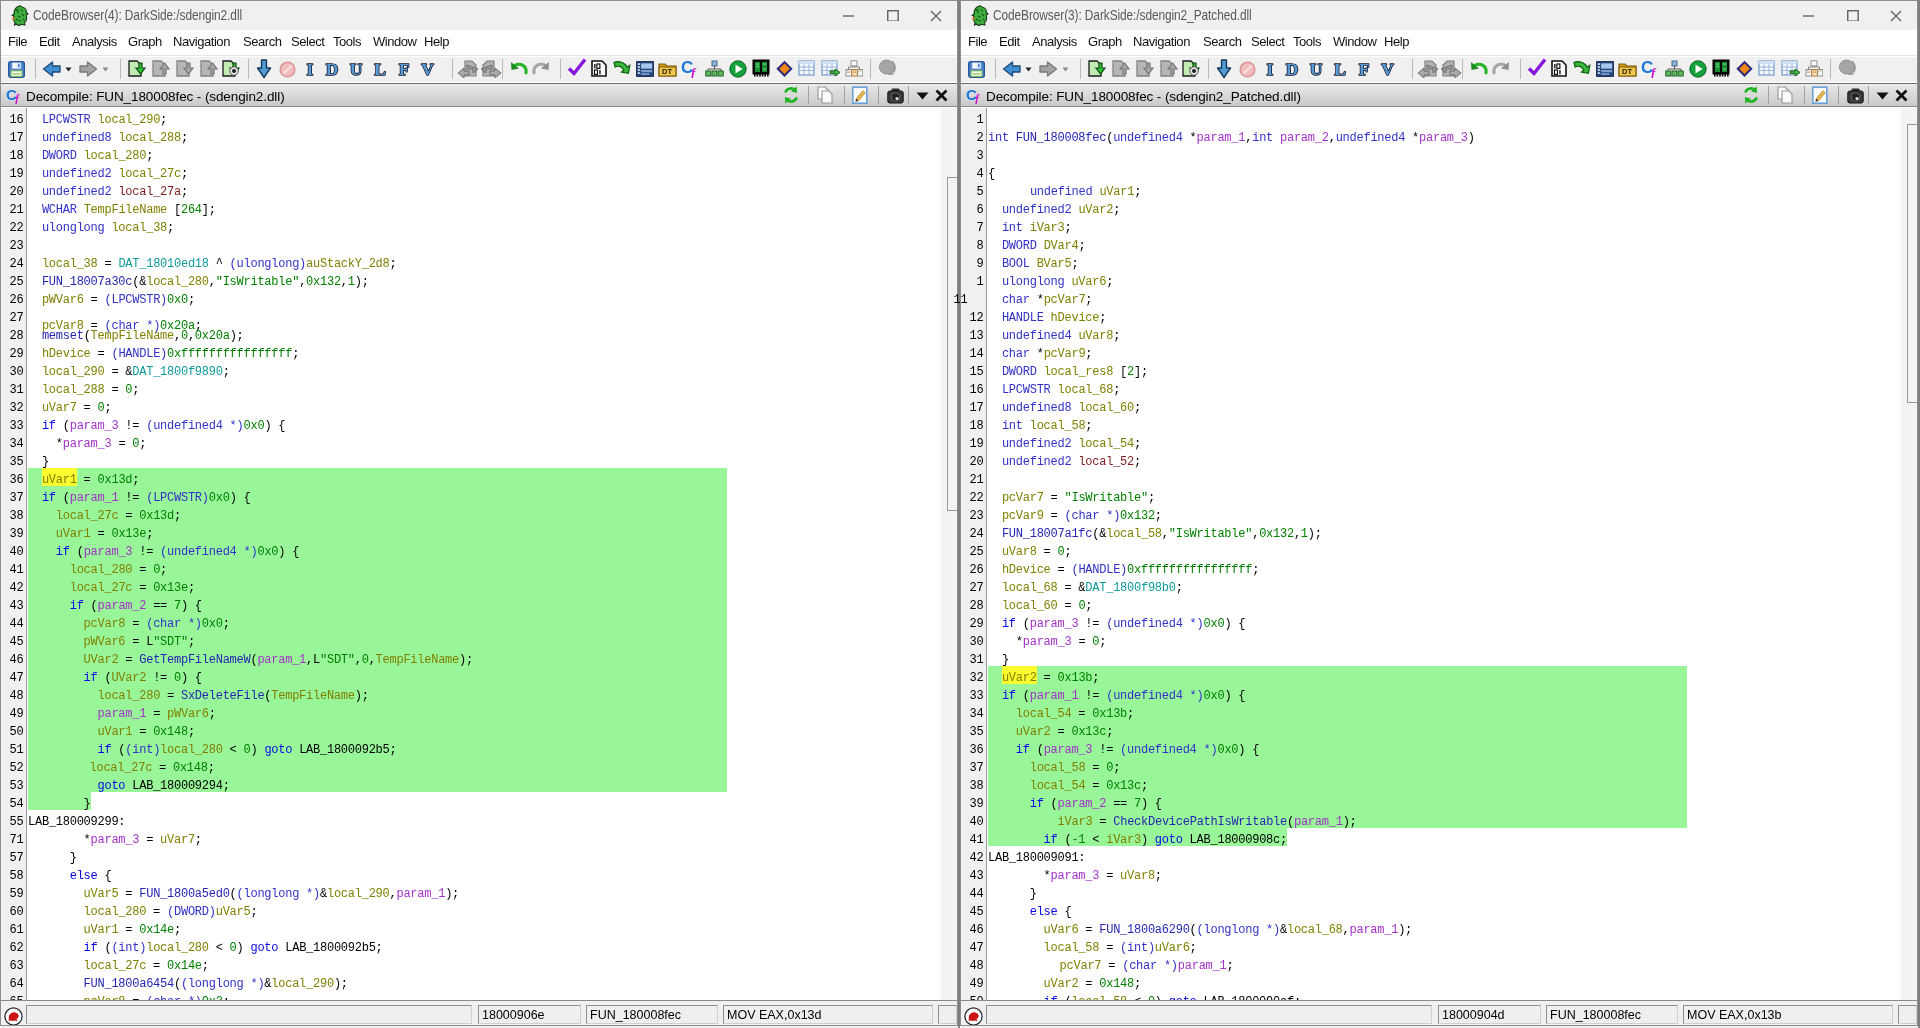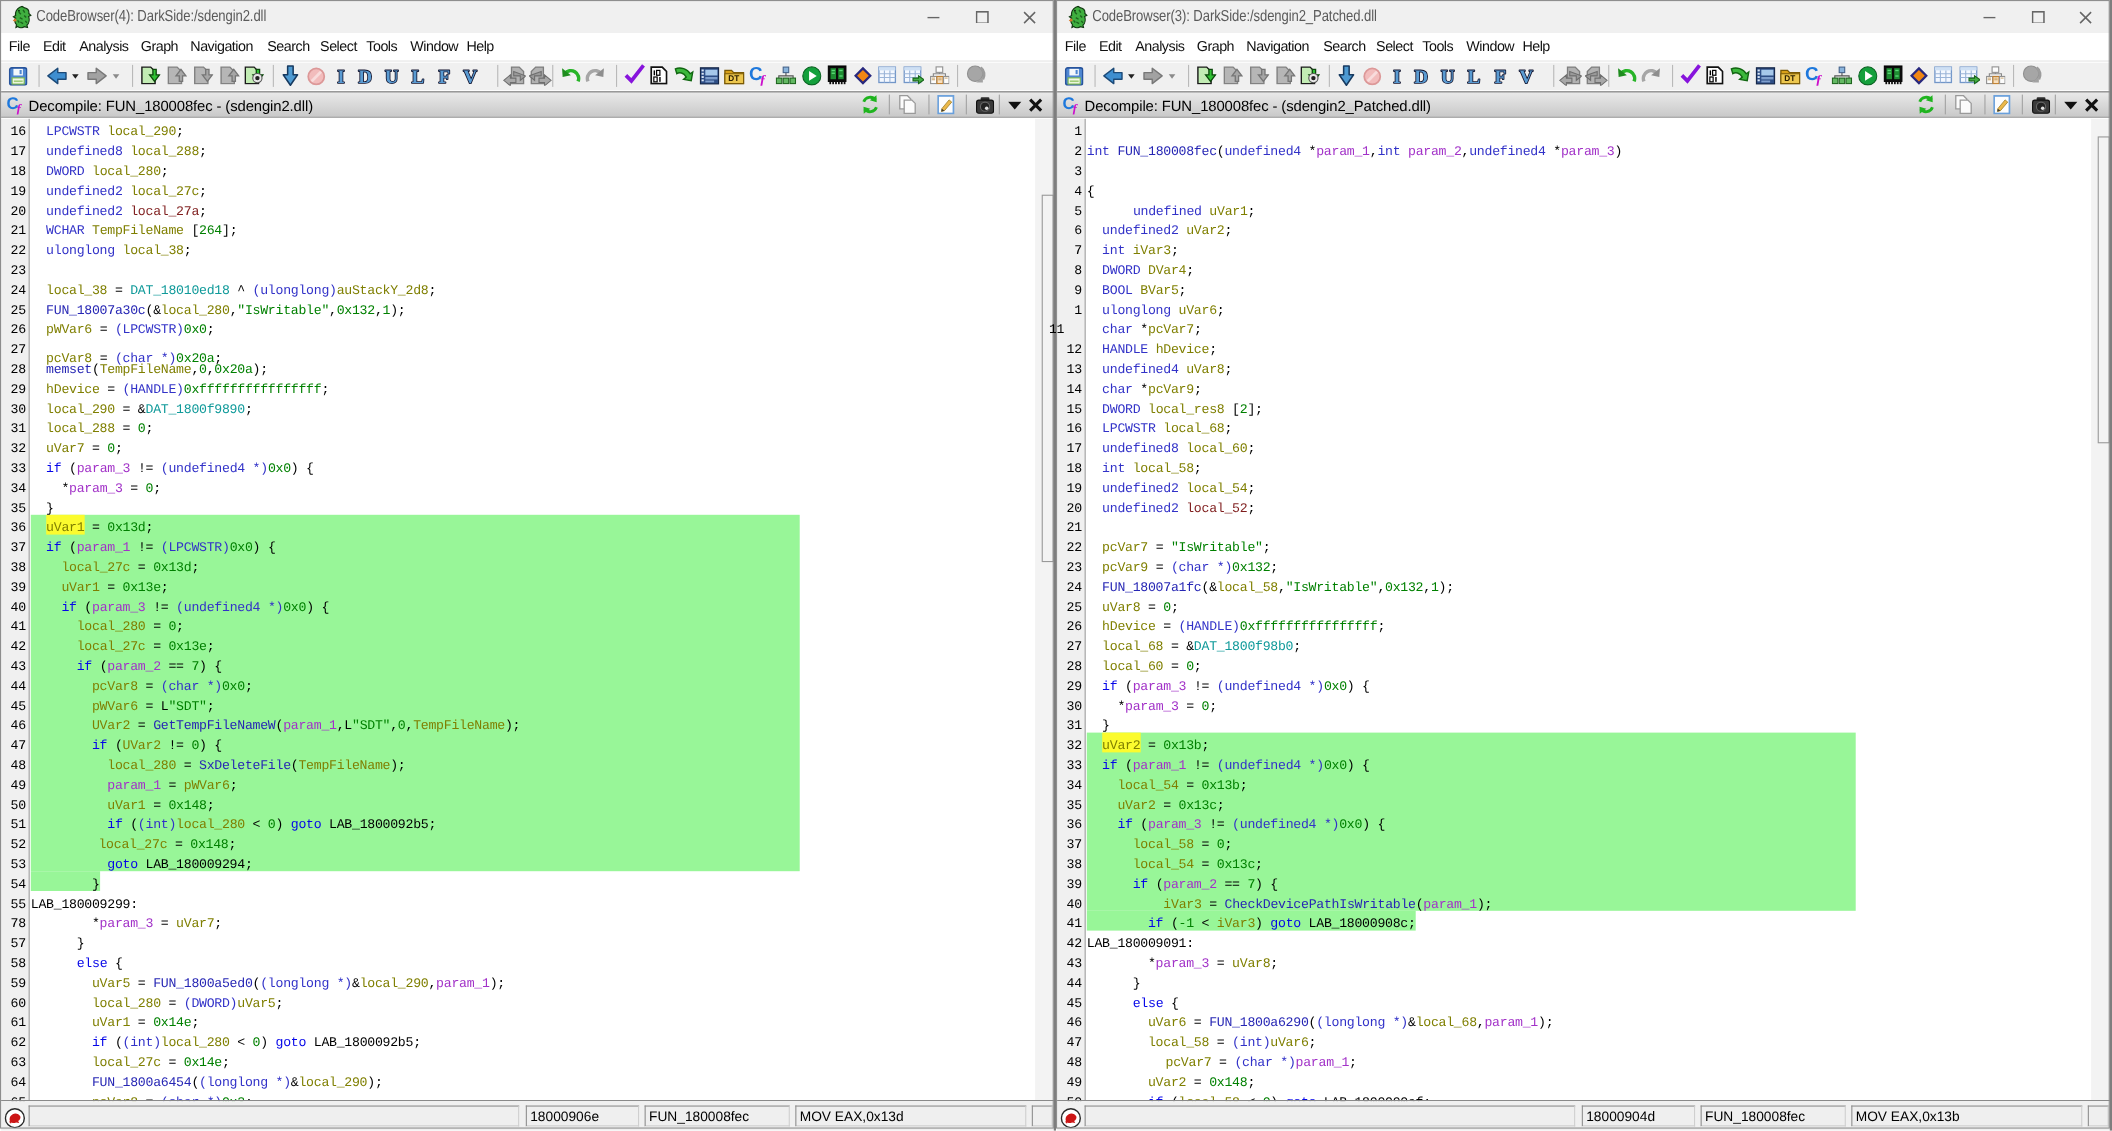--- a/index.html
+++ b/index.html
@@ -300,21 +300,21 @@
 <div class="ln" style="left:1px;top:648px">46</div>
 <div class="ln" style="left:1px;top:666px">47</div>
 <div class="ln" style="left:1px;top:684px">48</div>
 <div class="ln" style="left:1px;top:702px">49</div>
 <div class="ln" style="left:1px;top:720px">50</div>
 <div class="ln" style="left:1px;top:738px">51</div>
 <div class="ln" style="left:1px;top:756px">52</div>
 <div class="ln" style="left:1px;top:774px">53</div>
 <div class="ln" style="left:1px;top:792px">54</div>
 <div class="ln" style="left:1px;top:810px">55</div>
-<div class="ln" style="left:1px;top:828px">78</div>
+<div class="ln" style="left:1px;top:828px">71</div>
 <div class="ln" style="left:1px;top:846px">57</div>
 <div class="ln" style="left:1px;top:864px">58</div>
 <div class="ln" style="left:1px;top:882px">59</div>
 <div class="ln" style="left:1px;top:900px">60</div>
 <div class="ln" style="left:1px;top:918px">61</div>
 <div class="ln" style="left:1px;top:936px">62</div>
 <div class="ln" style="left:1px;top:954px">63</div>
 <div class="ln" style="left:1px;top:972px">64</div>
 <div class="ln" style="left:1px;top:990px">65</div>
 <div class="cl" style="left:28px;top:108px">  <i style="color:#3232c8">LPCWSTR</i> <i style="color:#7f7f00">local_290</i>;</div>

